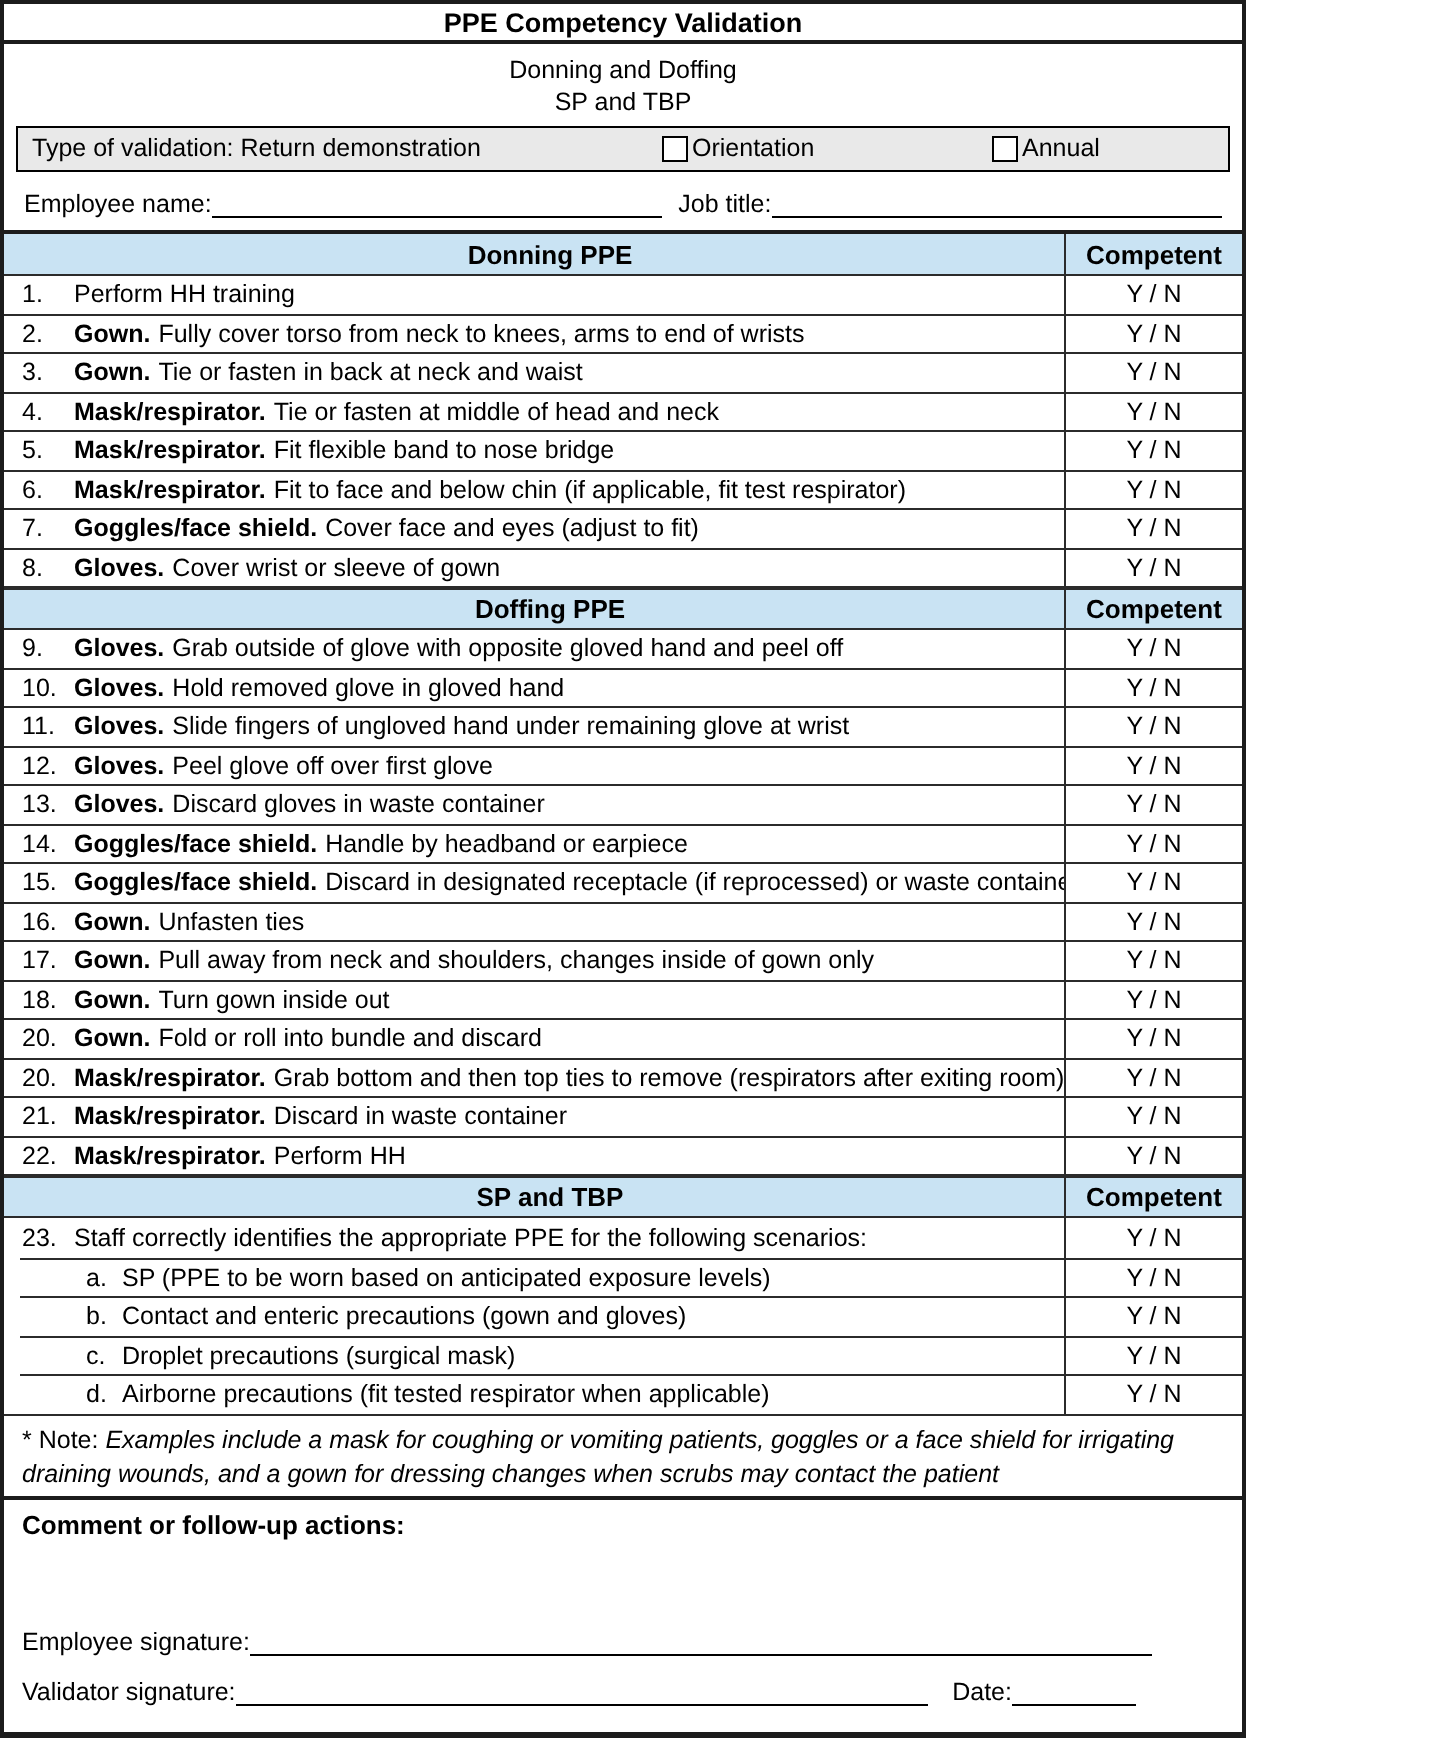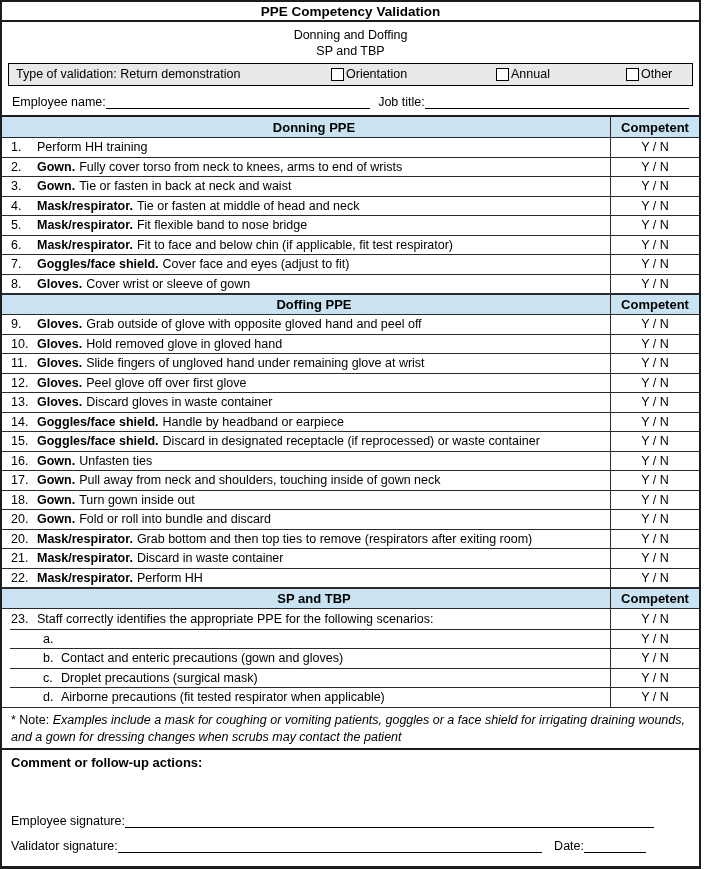--- a/index.html
+++ b/index.html
@@ -1,20 +1,20 @@
 <!DOCTYPE html>
 <html><head>
 <meta charset="utf-8">
 <style>
   * { margin: 0; padding: 0; box-sizing: border-box; }
   html, body { background: #ffffff; }
   body { font-family: "Liberation Sans", sans-serif; color: #000; }
 
   .page {
-    width: 701px; height: 869px;
+    width: 623px; height: 869px;
     border: 2px solid #1c1c1c;
     border-bottom-width: 3px;
     background: #fff;
     overflow: hidden;
     position: relative;
   }
 
   
   .title-row {
     height: 20px; line-height: 19px;
@@ -291,21 +291,21 @@
           <div class="num">16.</div>
           <div class="lead-bold">Gown.</div>
           <div class="item-text" style="display: inline;">Unfasten ties</div>
         </div>
         <div class="cell-yn">Y / N</div>
       </div>
       <div class="t-row">
         <div class="cell-desc">
           <div class="num">17.</div>
           <div class="lead-bold">Gown.</div>
-          <div class="item-text" style="display: inline;">Pull away from neck and shoulders, touching inside of gown neck</div>
+          <div class="item-text" style="display: inline;">Pull away from neck and shoulders, changes inside of gown only</div>
         </div>
         <div class="cell-yn">Y / N</div>
       </div>
       <div class="t-row">
         <div class="cell-desc">
           <div class="num">18.</div>
           <div class="lead-bold">Gown.</div>
           <div class="item-text" style="display: inline;">Turn gown inside out</div>
         </div>
         <div class="cell-yn">Y / N</div>
@@ -349,20 +349,21 @@
       <div class="t-row pre-sub">
         <div class="cell-desc">
           <div class="num">23.</div>
           <div class="item-text" style="display: inline;">Staff correctly identifies the appropriate PPE for the following scenarios:</div>
         </div>
         <div class="cell-yn">Y / N</div>
       </div>
       <div class="t-row subrow">
         <div class="cell-desc">
           <div class="num">a.</div>
+          <div class="item-text" style="display: inline;">SP (PPE to be worn based on anticipated exposure levels)</div>
         </div>
         <div class="cell-yn">Y / N</div>
       </div>
       <div class="t-row subrow">
         <div class="cell-desc">
           <div class="num">b.</div>
           <div class="item-text" style="display: inline;">Contact and enteric precautions (gown and gloves)</div>
         </div>
         <div class="cell-yn">Y / N</div>
       </div>

